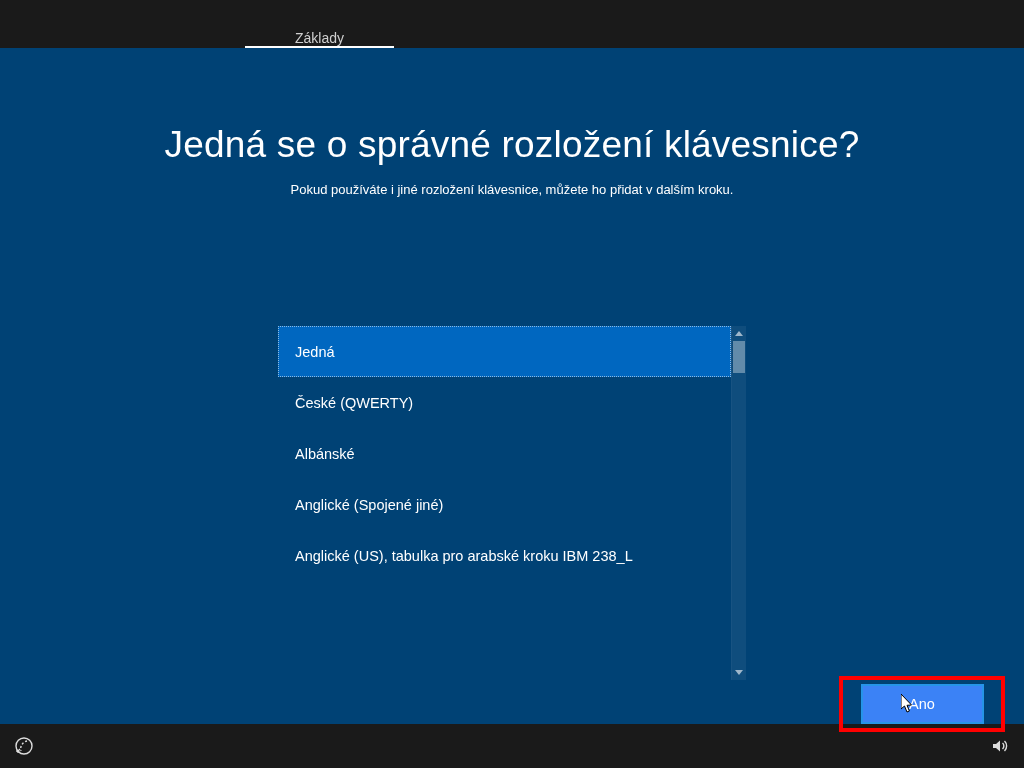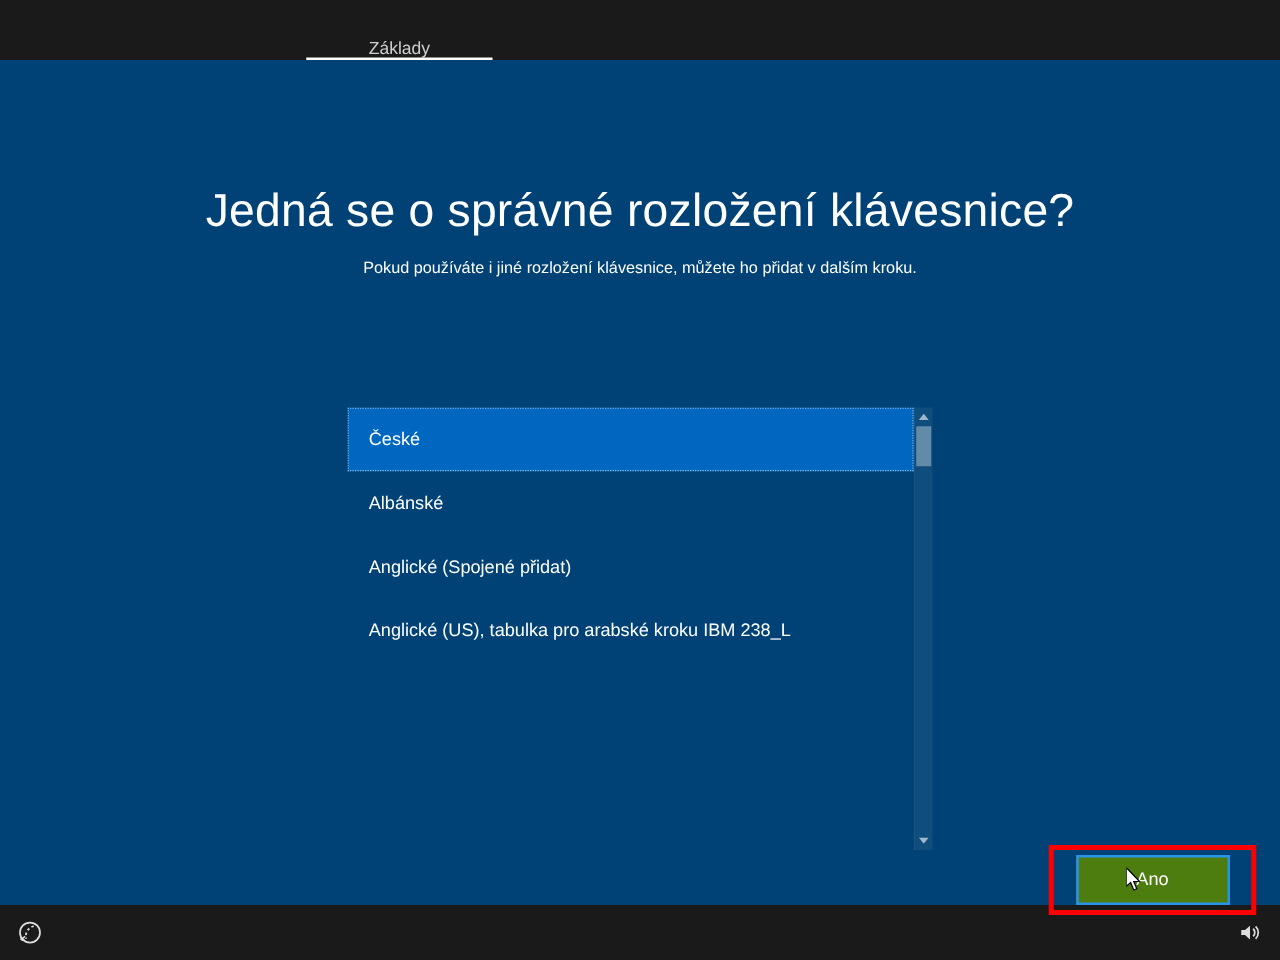--- a/index.html
+++ b/index.html
@@ -25,21 +25,21 @@
       color: #cfcfcf;
       font-size: 14px;
       border-bottom: 2px solid #fff;
       font-weight: 400;
     }
 
     
     .main {
       position: relative;
       height: calc(768px - 48px - 44px);
-      padding-top: 100px;
+      padding-top: 76px;
       text-align: center;
     }
     h1.title {
       font-size: 37px;
       font-weight: 350;
       letter-spacing: 0.2px;
     }
     .subtitle {
       margin-top: 16px;
       font-size: 13px;
@@ -112,21 +112,21 @@
       width: 166px;
       height: 56px;
       border: 4px solid #ff0000;
       display: flex;
       align-items: center;
       justify-content: center;
     }
     .confirm-btn {
       width: 123px;
       height: 40px;
-      background: #4d7c0f;
+      background: #3b82f6;
       border: 2px solid #2694e8;
       color: #fff;
       font-size: 14.5px;
       cursor: pointer;
       display: flex;
       align-items: center;
       justify-content: center;
       position: relative;
     }
     .cursor {
@@ -159,27 +159,30 @@
   </div>
 </div>
 
 <div class="main">
   <h1 class="title">Jedná se o správné rozložení klávesnice?</h1>
   <div class="subtitle">Pokud používáte i jiné rozložení klávesnice, můžete ho přidat v dalším kroku.</div>
 
   <div class="listbox">
     <div class="items">
       <div class="item selected">
-        <span>České</span>
+        <span>Jedná</span>
+      </div>
+      <div class="item">
+        <span>České (QWERTY)</span>
       </div>
       <div class="item">
         <span>Albánské</span>
       </div>
       <div class="item">
-        <span>Anglické (Spojené přidat)</span>
+        <span>Anglické (Spojené jiné)</span>
       </div>
       <div class="item">
         <span>Anglické (US), tabulka pro arabské kroku IBM 238_L</span>
       </div>
     </div>
     <div class="scrollbar">
       <div class="scroll-arrow up">
         <svg width="8" height="5" viewBox="0 0 8 5">
             <path d="M0 5 L4 0 L8 5 Z" fill="rgba(255,255,255,0.6)"></path>
           </svg>

